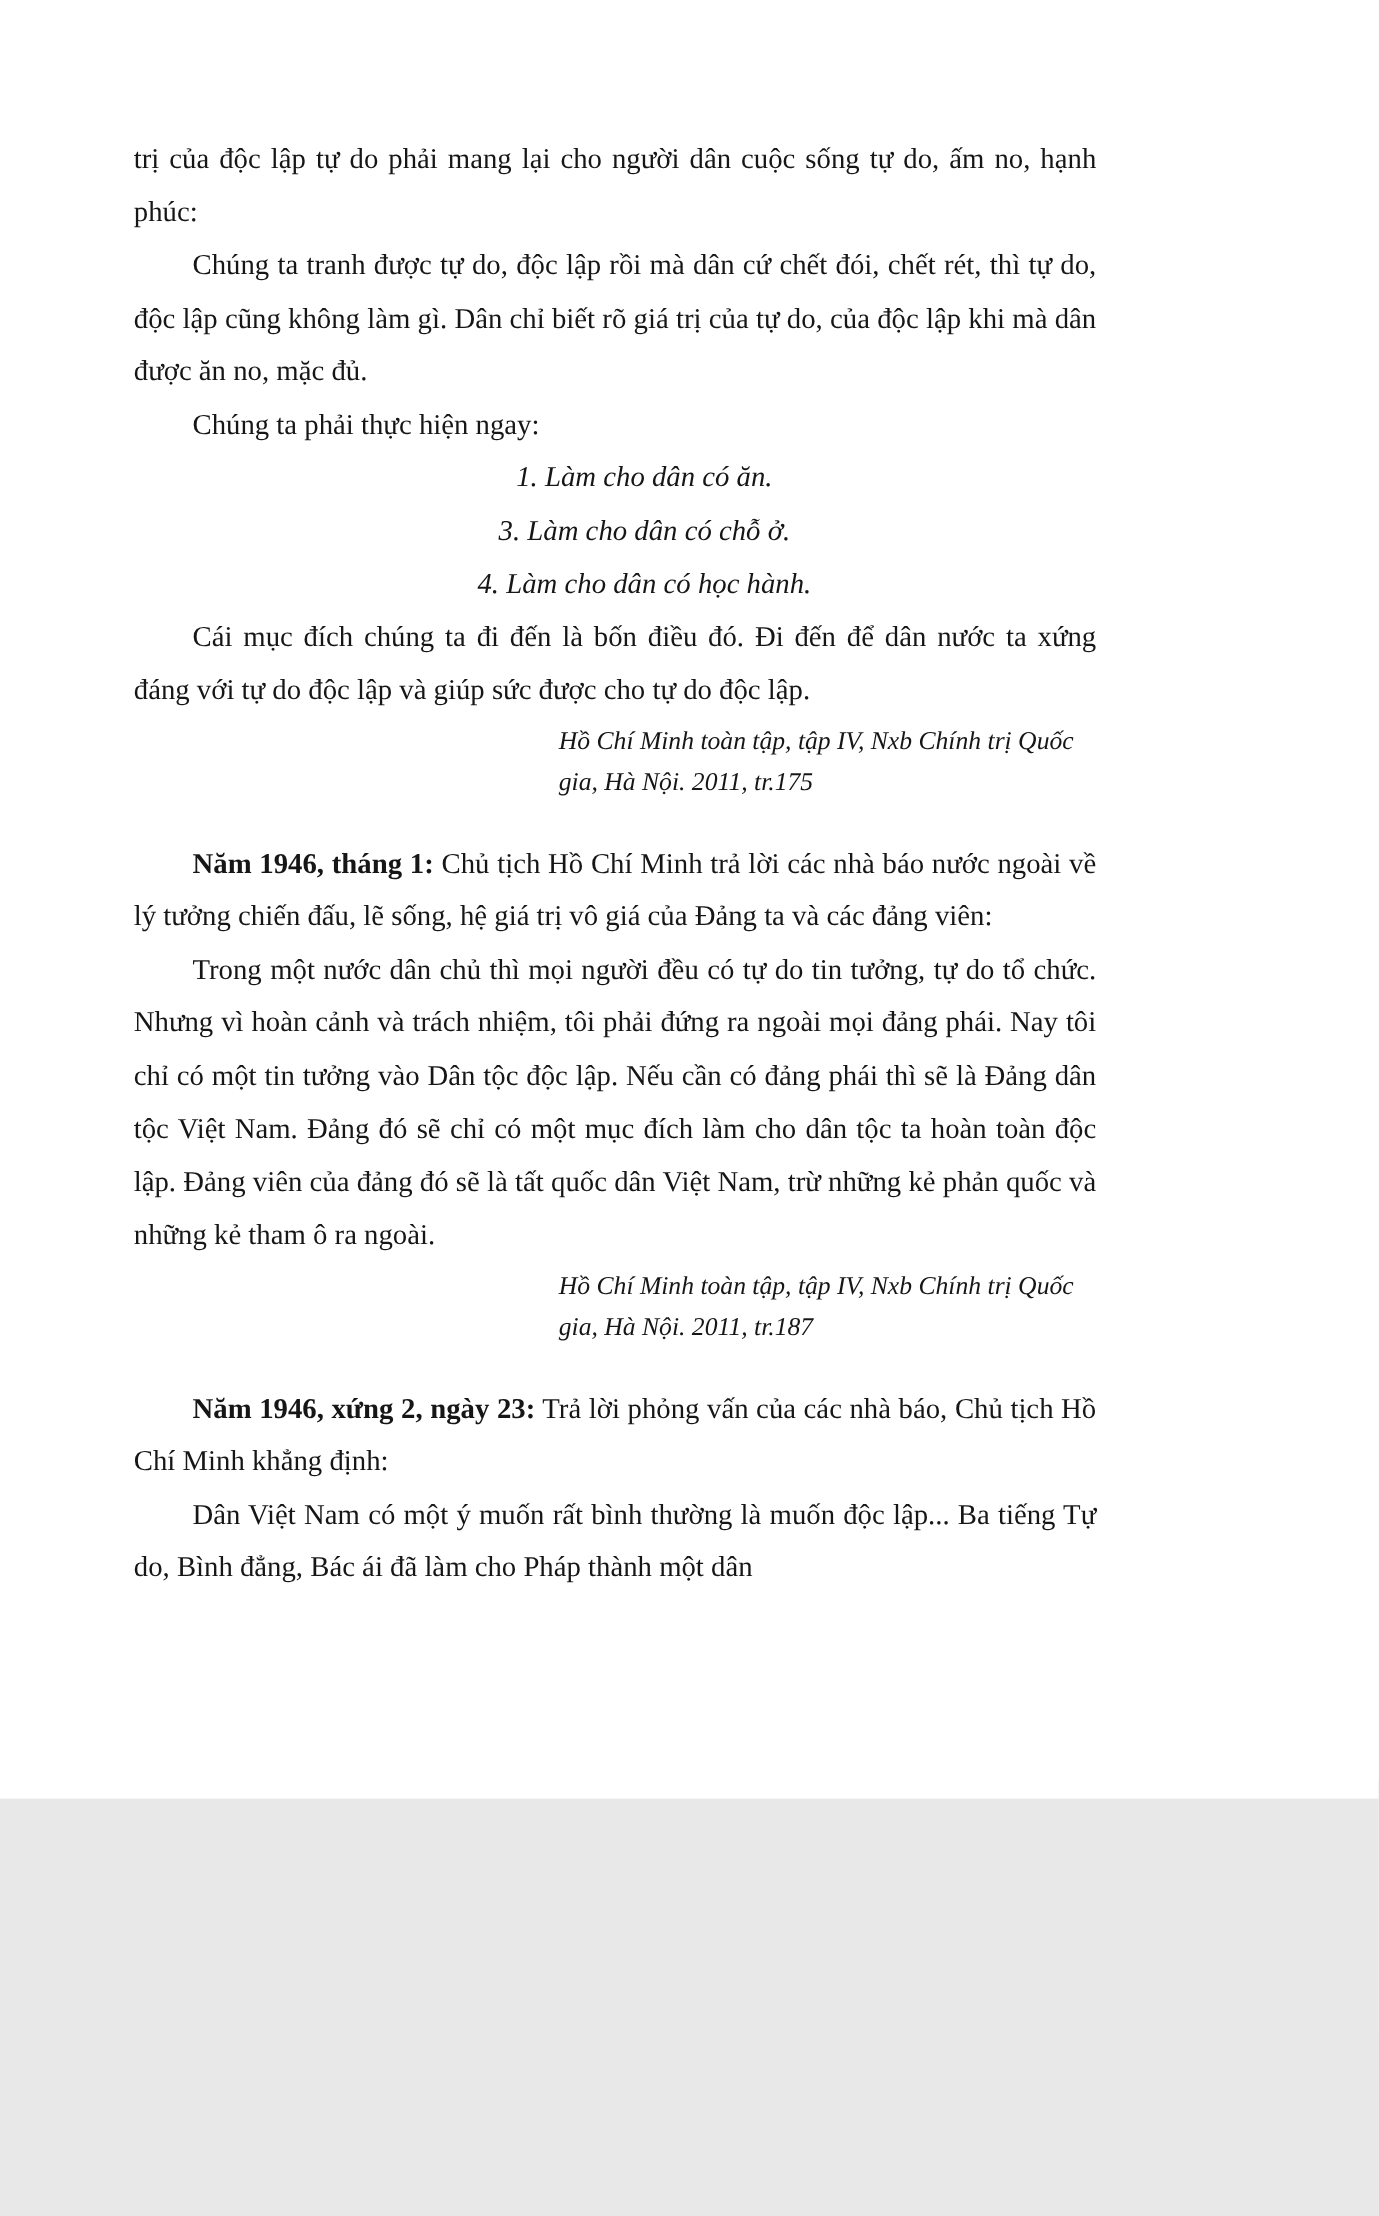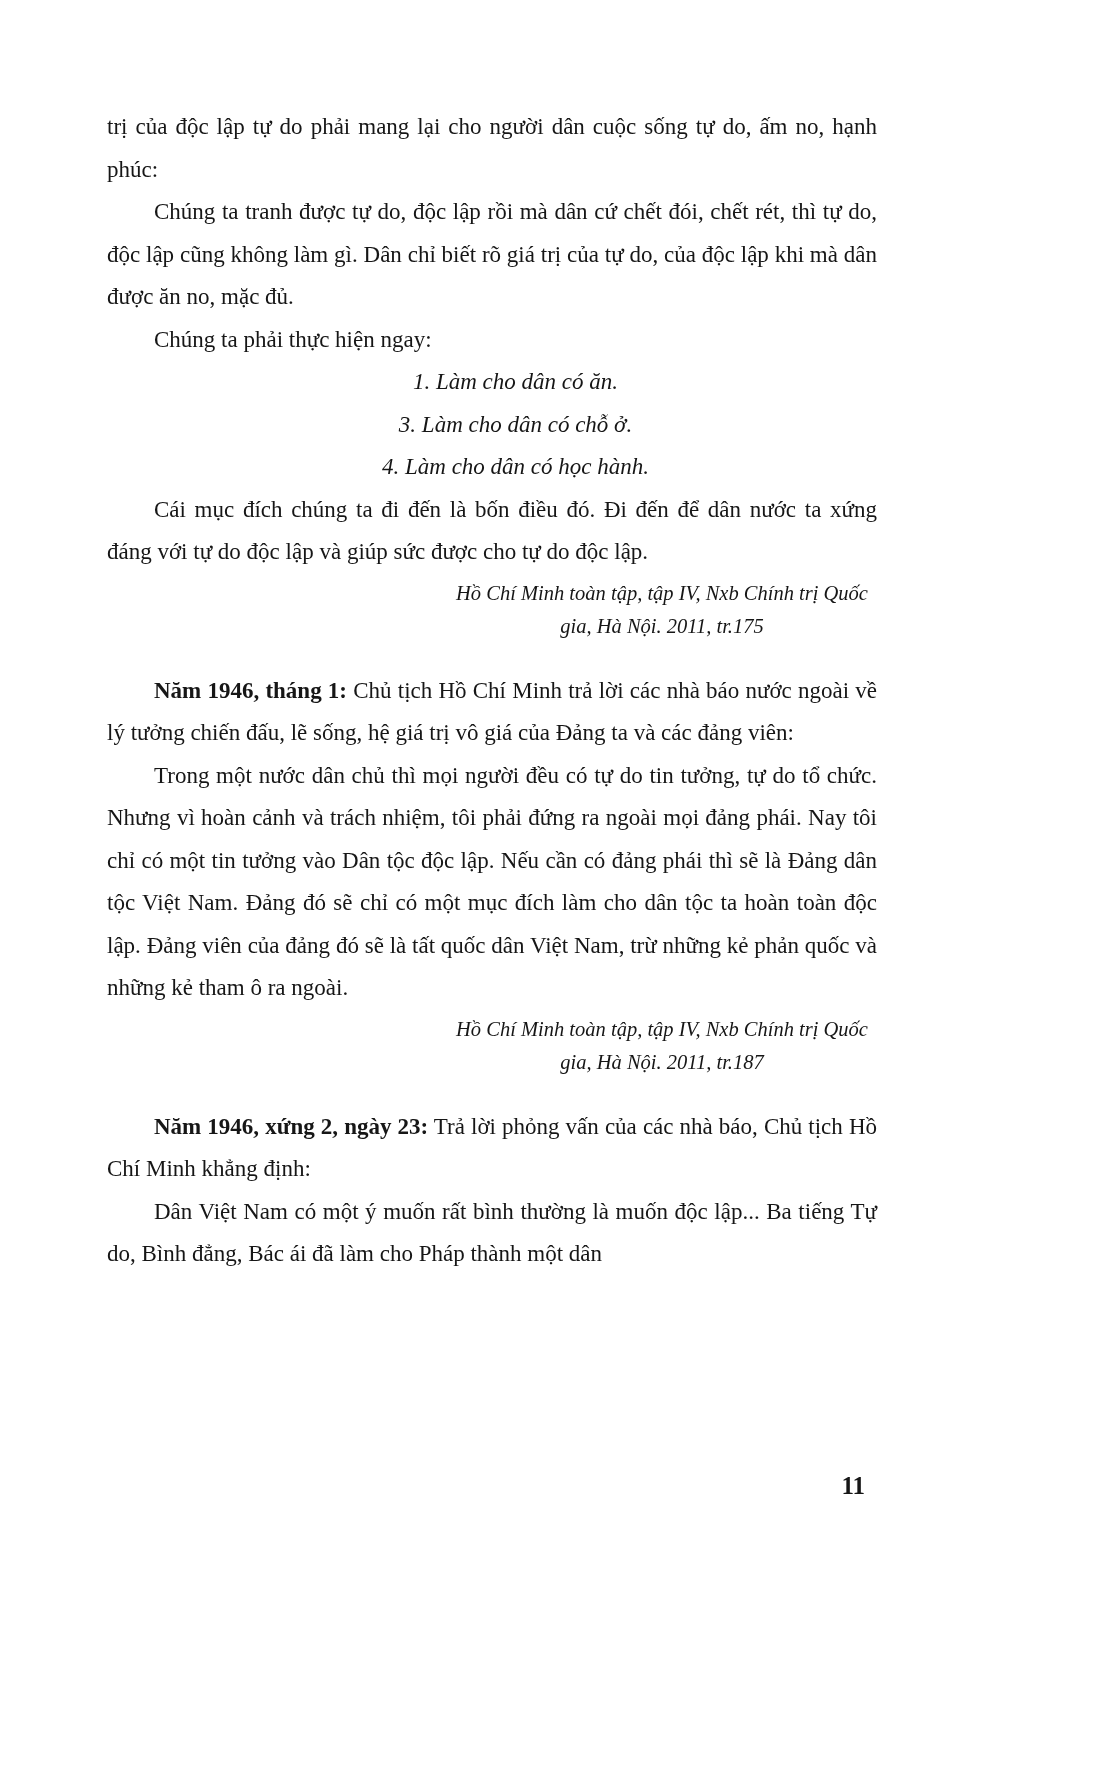--- a/index.html
+++ b/index.html
@@ -3,21 +3,21 @@
 <meta charset="utf-8">
 <style>
   html, body {
     margin: 0;
     padding: 0;
     background: #e8e8e8;
   }
   .page {
     position: relative;
     width: 1103px;
-    height: 1773px;
+    height: 1439px;
     margin: 0 auto;
     background: #ffffff;
     box-sizing: border-box;
     padding: 106px 226px 0 107px;
     font-family: "Liberation Serif", "DejaVu Serif", serif;
     color: #161616;
     overflow: hidden;
   }
   p {
     margin: 0;
@@ -30,21 +30,20 @@
     text-indent: 47px;
   }
   .list-item {
     font-style: italic;
     text-indent: 47px;
     text-align: center;
   }
   .cite {
     width: 430px;
     margin: 3px 0 27px auto;
-    text-align: center;
     font-style: italic;
     font-size: 20.5px;
     line-height: 33px;
   }
   .page-number {
     position: absolute;
     top: 1472px;
     right: 238px;
     font-weight: bold;
     font-size: 25px;

